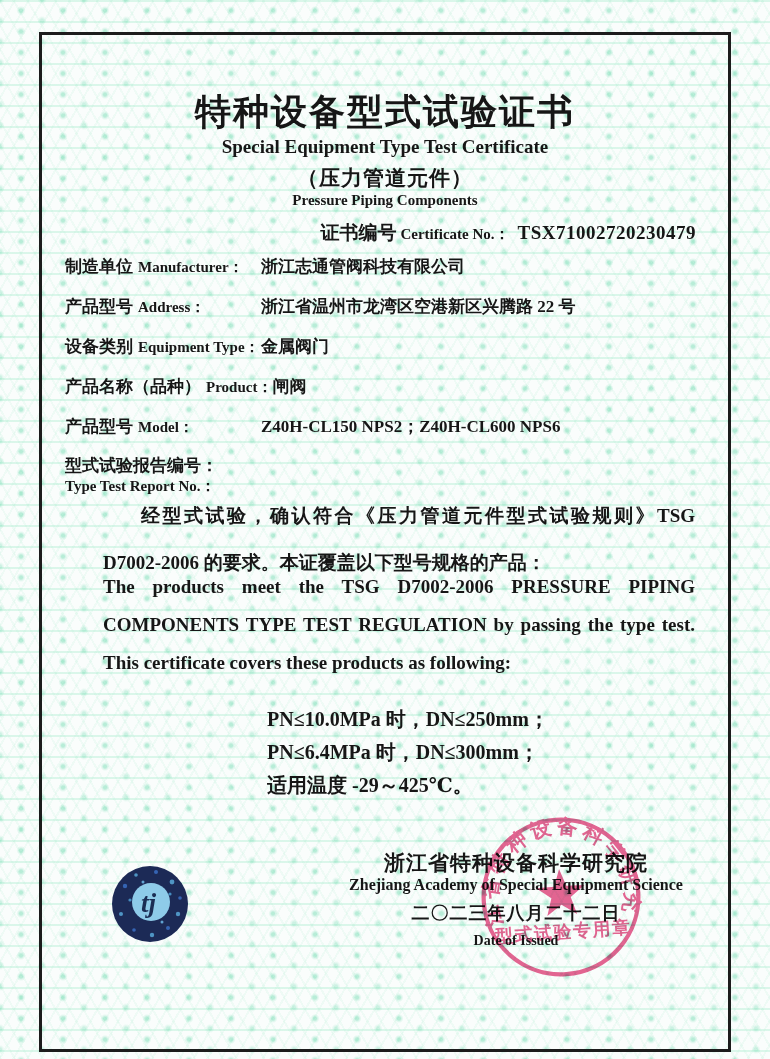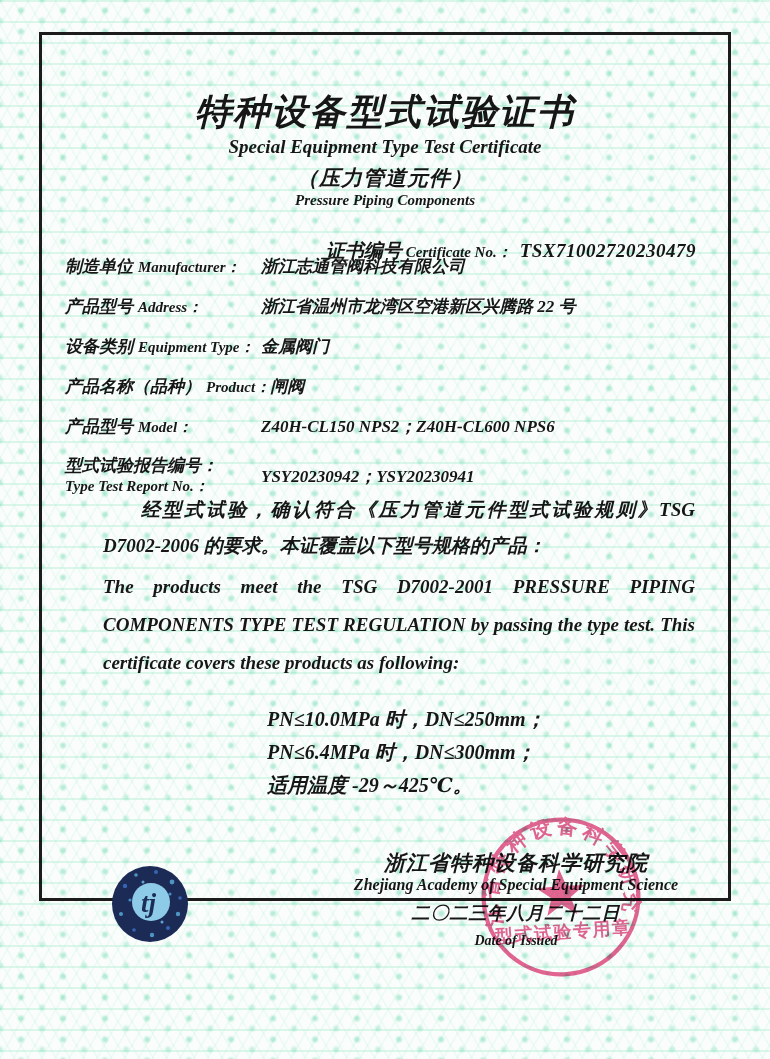--- a/index.html
+++ b/index.html
@@ -14,47 +14,47 @@
     background-image:
       radial-gradient(circle, rgba(43,201,138,0.32) 1.5px, rgba(43,201,138,0.14) 2.8px, rgba(43,201,138,0) 4.6px),
       radial-gradient(circle, rgba(43,201,138,0.22) 1.5px, rgba(43,201,138,0.10) 2.8px, rgba(43,201,138,0) 4.6px),
       repeating-linear-gradient(180deg, rgba(167,236,205,0.38) 0px, rgba(167,236,205,0.38) 2px, rgba(255,255,255,0) 2px, rgba(255,255,255,0) 21px),
       repeating-linear-gradient(120deg, rgba(140,228,188,0.10) 0px, rgba(140,228,188,0.10) 2px, rgba(255,255,255,0) 2px, rgba(255,255,255,0) 12px),
       repeating-linear-gradient(60deg, rgba(140,228,188,0.10) 0px, rgba(140,228,188,0.10) 2px, rgba(255,255,255,0) 2px, rgba(255,255,255,0) 12px);
     background-size:42px 21px, 42px 21px, auto, auto, auto;
     background-position:0 0, 21px 10px, 0 0, 0 0, 0 0;
   }
   .frame{
-    position:absolute;left:39px;top:32px;width:692px;height:869px;
-    border:3px solid #1c1c1c;box-sizing:border-box;font-style:italic;
+    position:absolute;left:39px;top:32px;width:692px;height:1020px;
+    border:3px solid #1c1c1c;box-sizing:border-box;
   }
   .cn,.en{font-weight:bold;}
   
   .hdr{position:absolute;left:0;right:0;top:55px;text-align:center;}
   .title-cn{font-size:36px;letter-spacing:2px;line-height:44px;font-weight:bold;}
   .title-en{font-size:19px;line-height:22px;margin-top:2px;font-weight:bold;}
   .sub-cn{font-size:21px;line-height:26px;margin-top:7px;letter-spacing:1px;font-weight:bold;}
   .sub-en{font-size:15px;line-height:18px;margin-top:0;font-weight:bold;}
-  .cert-line{margin-top:29px;text-align:right;padding-right:32px;}
+  .cert-line{margin-top:11px;text-align:right;padding-right:32px;}
   .cert-lbl-cn{font-size:19px;}
   .cert-lbl-en{font-size:15px;margin-left:4px;}
   .cert-no{font-size:19px;margin-left:8px;letter-spacing:0.5px;}
   
   .fields{position:absolute;left:23px;right:18px;top:220px;}
   .row{display:flex;align-items:flex-start;margin-bottom:17px;}
   .lbl{flex:0 0 196px;white-space:nowrap;}
   .lbl .f-cn{font-size:17px;}
   .lbl .f-en{font-size:15px;margin-left:5px;}
   .val{flex:1;font-size:17px;font-weight:bold;}
   .row.stacked{align-items:center;margin-bottom:0;}
   .row.stacked .lbl{white-space:normal;}
   .row.stacked .lbl span{display:block;margin-left:0;line-height:21px;}
   
   .para-cn{position:absolute;left:61px;right:33px;top:457px;font-size:19px;font-weight:bold;
-           line-height:36px;text-indent:2em;text-align:justify;}
+           line-height:47px;text-indent:2em;text-align:justify;}
   .para-en{position:absolute;left:61px;right:33px;top:533px;font-size:19px;font-weight:bold;
            line-height:38px;text-align:justify;}
   
   .specs{position:absolute;left:225px;top:668px;font-size:20px;font-weight:bold;line-height:33px;}
   
   .issuer{position:absolute;left:288px;width:372px;top:816px;text-align:center;}
   .issuer-cn{font-size:21px;letter-spacing:1px;line-height:24px;font-weight:bold;}
   .issuer-en{font-size:16px;line-height:20px;font-weight:bold;}
   .issue-date{font-size:18px;line-height:22px;margin-top:7px;letter-spacing:1px;font-weight:bold;}
   .issue-date-en{font-size:14px;line-height:20px;margin-top:7px;font-weight:bold;}
@@ -113,26 +113,25 @@
         <div class="lbl">
           <span class="f-cn cn">产品型号</span><span class="f-en en">Model：</span>
         </div>
         <div class="val cn">Z40H-CL150 NPS2；Z40H-CL600 NPS6</div>
       </div>
       <div class="row stacked">
         <div class="lbl">
           <span class="f-cn cn">型式试验报告编号：</span>
             <span class="f-en en">Type Test Report No.：</span>
         </div>
-        <div class="val cn">YSY20230942；YSY20230941</div>
       </div>
     </div>
 
     <div class="para-cn cn">经型式试验，确认符合《压力管道元件型式试验规则》TSG D7002-2006 的要求。本证覆盖以下型号规格的产品：</div>
-    <div class="para-en en">The products meet the TSG D7002-2001 PRESSURE PIPING COMPONENTS TYPE TEST REGULATION by passing the type test. This certificate covers these products as following:</div>
+    <div class="para-en en">The products meet the TSG D7002-2006 PRESSURE PIPING COMPONENTS TYPE TEST REGULATION by passing the type test. This certificate covers these products as following:</div>
 
     <div class="specs cn">
       <div>PN≤10.0MPa 时，DN≤250mm；</div>
       <div>PN≤6.4MPa 时，DN≤300mm；</div>
       <div>适用温度 -29～425℃。</div>
     </div>
 
     <div class="issuer">
       <div class="issuer-cn cn">浙江省特种设备科学研究院</div>
       <div class="issuer-en en">Zhejiang Academy of Special Equipment Science</div>

